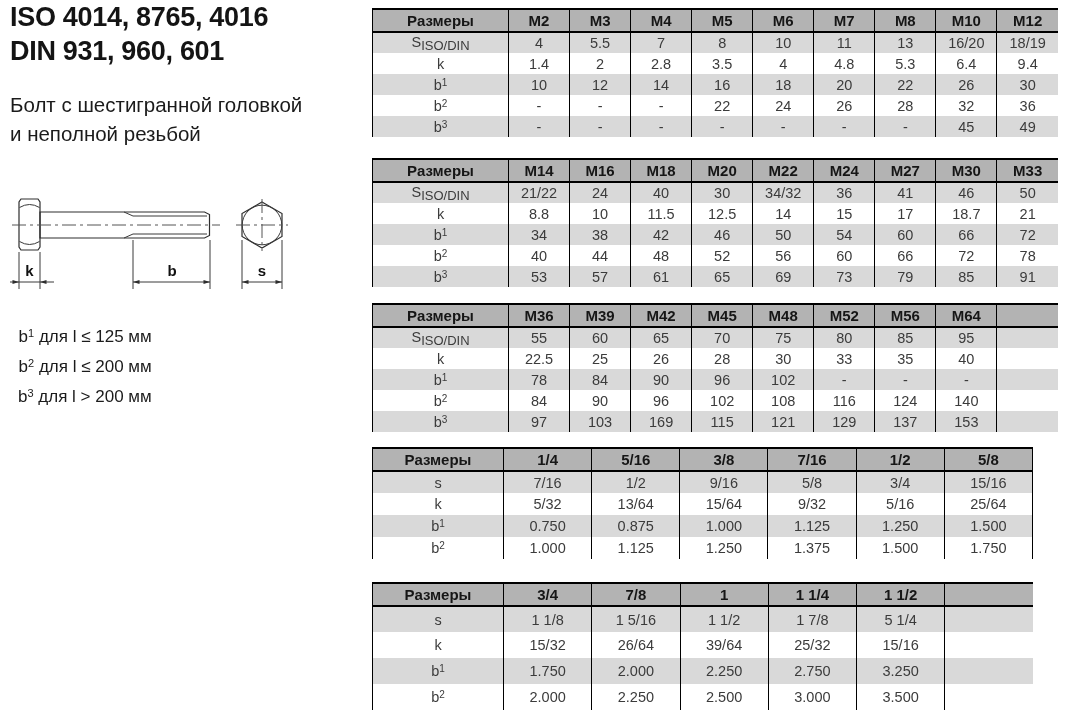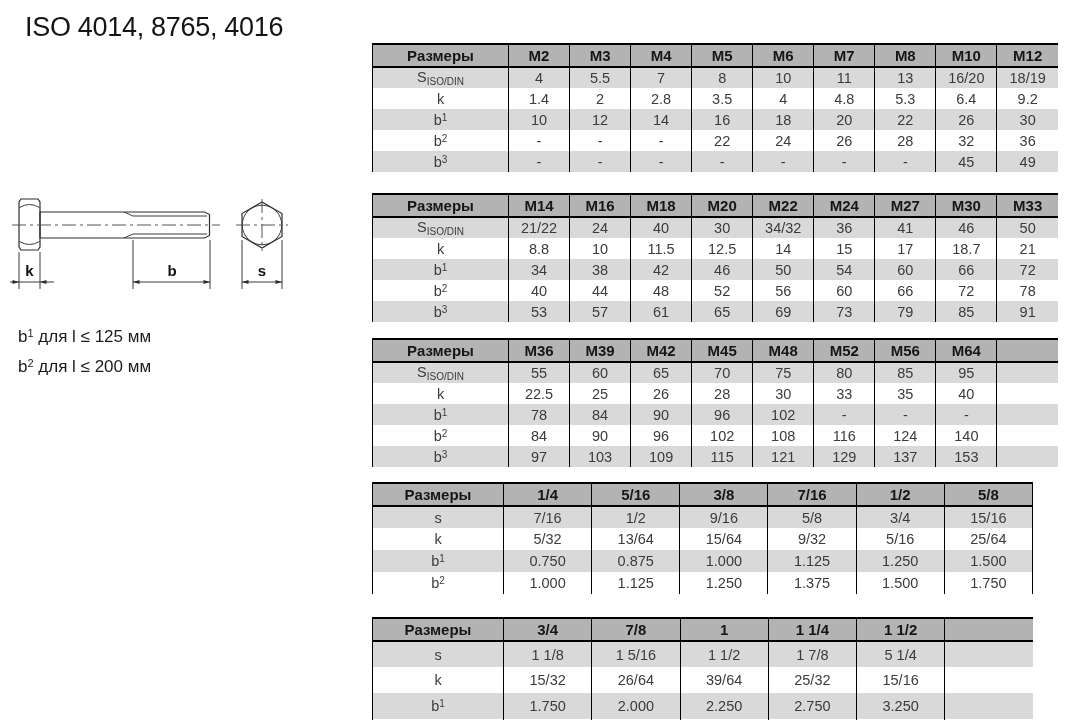--- a/index.html
+++ b/index.html
@@ -6,23 +6,23 @@
   html,body { background:#fff; }
   body { font-family: "Liberation Sans", sans-serif; }
   #stage {
     position: relative;
     width: 1067px; height: 720px;
     background: #ffffff;
     overflow: hidden;
   }
   
   .title {
-    position: absolute; left: 10px; top: 10px;
-    font-size: 27px; font-weight: 400; color: #141414;
-    line-height: 34px; letter-spacing: -0.3px; margin-left: 15px;
+    position: absolute; left: 10px; top: 0;
+    font-size: 27px; font-weight: 700; color: #141414;
+    line-height: 34px; letter-spacing: -0.3px;
   }
   .subtitle {
     position: absolute; left: 10px; top: 90px;
     font-size: 20.5px; color: #1b1b1b; line-height: 29px;
   }
   .footnotes {
     position: absolute; left: 18px; top: 320px;
     font-size: 17px; color: #1b1b1b; line-height: 26px; text-align: right;
   }
   .footnotes sup { font-size: 11px; vertical-align: 5px; }
@@ -30,35 +30,34 @@
   svg.diagram .ln   { stroke:#2e2e2e; stroke-width:1.2; fill:none; }
   svg.diagram .thin { stroke:#3a3a3a; stroke-width:1;   fill:none; }
   svg.diagram .cl   { stroke:#555; stroke-width:1; fill:none; stroke-dasharray:14 4 3 4; }
   svg.diagram .ar   { fill:#2e2e2e; stroke:none; }
   svg.diagram text  { font-family:"Liberation Sans",sans-serif; font-size:15px; font-weight:700; fill:#111; text-anchor:middle; }
   
   table.dim {
     position:absolute; left:372px;
     border-collapse: collapse; table-layout: fixed;
     font-family:"Liberation Sans",sans-serif;
-    margin-top:35px;
   }
   table.dim th, table.dim td {
     border-left: 1px solid #000;
     text-align: center; vertical-align: middle;
     overflow: hidden; white-space: nowrap;
   }
   table.dim th {
     background: var(--header-bg, #b3b3b3);
     border-top: 2px solid #000; border-bottom: 2px solid #000;
     font-size: 15px; font-weight: 700; color:#161616;
   }
   table.dim td { font-size: 14.5px; color:#3b3b3b; }
   table.dim tbody tr:nth-child(odd) td { background: var(--row-alt-bg, #d9d9d9); }
-  table.dim td sub { font-size: 10px;  vertical-align: -3px; letter-spacing:0; }
+  table.dim td sub { font-size: 13px;  vertical-align: -3px; letter-spacing:0; }
   table.dim td sup { font-size: 10px; vertical-align: 4px; }
   table.dim.rb th:last-child, table.dim.rb td:last-child { border-right: 1px solid #000; }
   
   .metric { width: 686px; }
   .metric th { height: 23px; }
   .metric td { height: 21px; }
   .metric th.c0, .metric td.c0 { width: 136px; }
   
   .imperial { width: 661px; }
   .imperial th { height: 23px; }
@@ -71,22 +70,27 @@
   #tbl3 { top: 447px; }
   #tbl4 { top: 582px; }
 </style>
 </head>
 <body>
 
 <div id="stage" style="--header-bg: #b3b3b3; --row-alt-bg: #d9d9d9;">
 
   <div class="title">
     <div>ISO 4014, 8765, 4016</div>
+    <div>DIN 931, 960, 601</div>
   </div>
 
+  <div class="subtitle">
+    <div>Болт с шестигранной головкой</div>
+    <div>и неполной резьбой</div>
+  </div>
 
   <svg class="diagram" width="320" height="114" viewBox="0 0 320 114">
 
     <path class="ln" d="M 11,13 L 28,13 L 30,16 L 30,61 L 28,64 L 11,64 L 9,61 L 9,16 Z"></path>
     <path class="thin" d="M 9.5,21.5 Q 19.5,15.5 29.5,21.5"></path>
     <path class="thin" d="M 9.5,55.5 Q 19.5,61.5 29.5,55.5"></path>
 
     <path class="ln" d="M 30,26 H 194.5 L 199.5,28.5 V 49.5 L 194.5,52 H 30 Z"></path>
     <line class="thin" x1="123" y1="30" x2="197" y2="30"></line>
     <line class="thin" x1="123" y1="48" x2="197" y2="48"></line>
@@ -117,20 +121,21 @@
     <line class="thin" x1="272" y1="54" x2="272" y2="103"></line>
     <line class="thin" x1="232" y1="96" x2="272" y2="96"></line>
     <polygon class="ar" points="232,96 238.5,93.9 238.5,98.1"></polygon>
     <polygon class="ar" points="272,96 265.5,93.9 265.5,98.1"></polygon>
     <text x="252" y="90">s</text>
   </svg>
 
   <div class="footnotes">
     <div><span>b</span><sup>1</sup><span> для l ≤ 125 мм</span></div>
     <div><span>b</span><sup>2</sup><span> для l ≤ 200 мм</span></div>
+    <div><span>b</span><sup>3</sup><span> для l &gt; 200 мм</span></div>
   </div>
 
   <table id="tbl0" class="dim metric">
       <thead>
         <tr>
           <th class="c0">Размеры</th>
           <th class="c1">M2</th>
           <th class="c2">M3</th>
           <th class="c3">M4</th>
           <th class="c4">M5</th>
@@ -157,21 +162,21 @@
         <tr>
           <td class="c0">k</td>
           <td>1.4</td>
           <td>2</td>
           <td>2.8</td>
           <td>3.5</td>
           <td>4</td>
           <td>4.8</td>
           <td>5.3</td>
           <td>6.4</td>
-          <td>9.2</td>
+          <td>9.4</td>
         </tr>
         <tr>
           <td class="c0">b<sup>1</sup></td>
           <td>10</td>
           <td>12</td>
           <td>14</td>
           <td>16</td>
           <td>18</td>
           <td>20</td>
           <td>22</td>
@@ -343,21 +348,21 @@
           <td>108</td>
           <td>116</td>
           <td>124</td>
           <td>140</td>
           <td></td>
         </tr>
         <tr>
           <td class="c0">b<sup>3</sup></td>
           <td>97</td>
           <td>103</td>
-          <td>109</td>
+          <td>169</td>
           <td>115</td>
           <td>121</td>
           <td>129</td>
           <td>137</td>
           <td>153</td>
           <td></td>
         </tr>
       </tbody>
     </table>
   <table id="tbl3" class="dim imperial imp4 rb">

